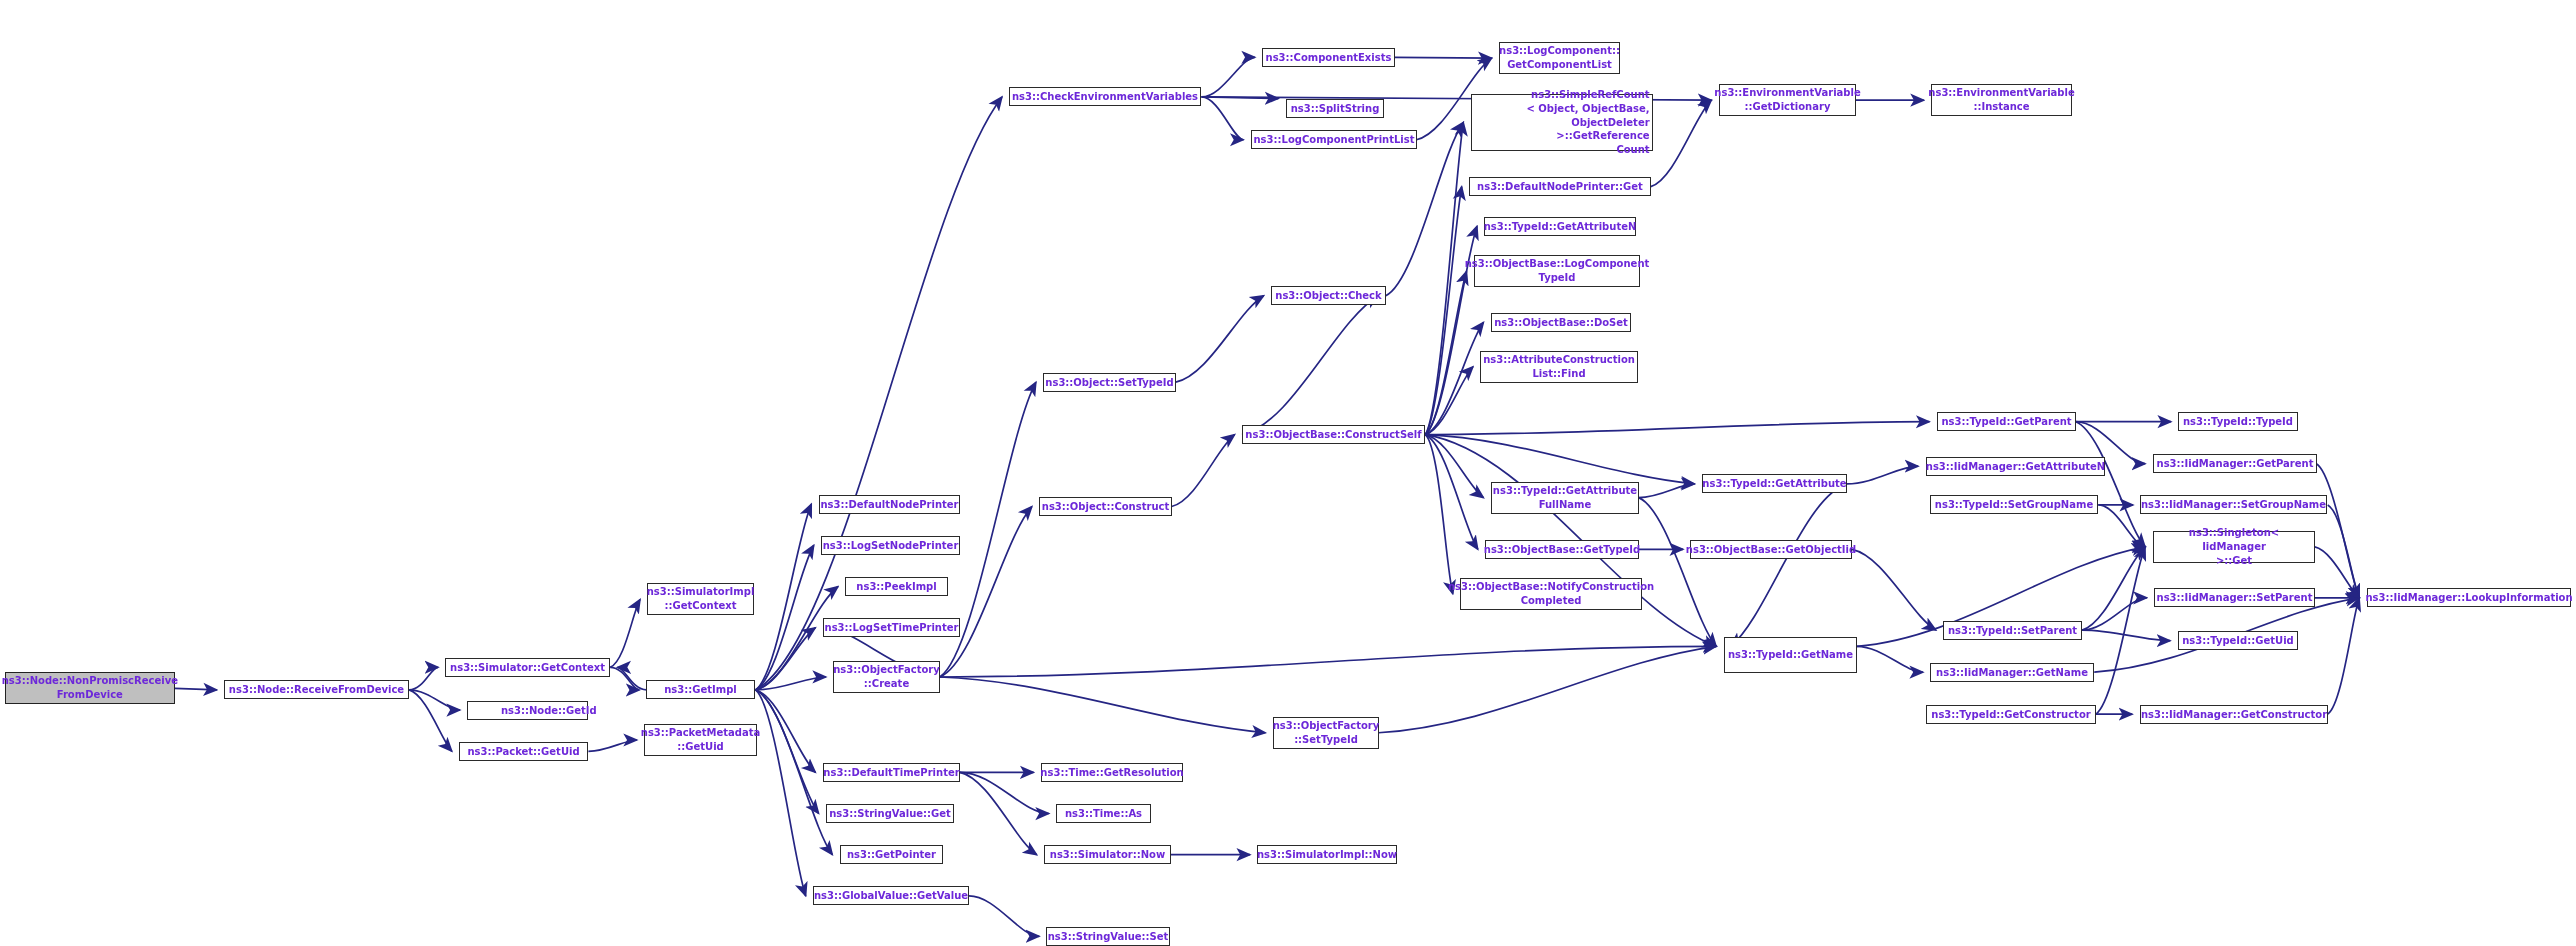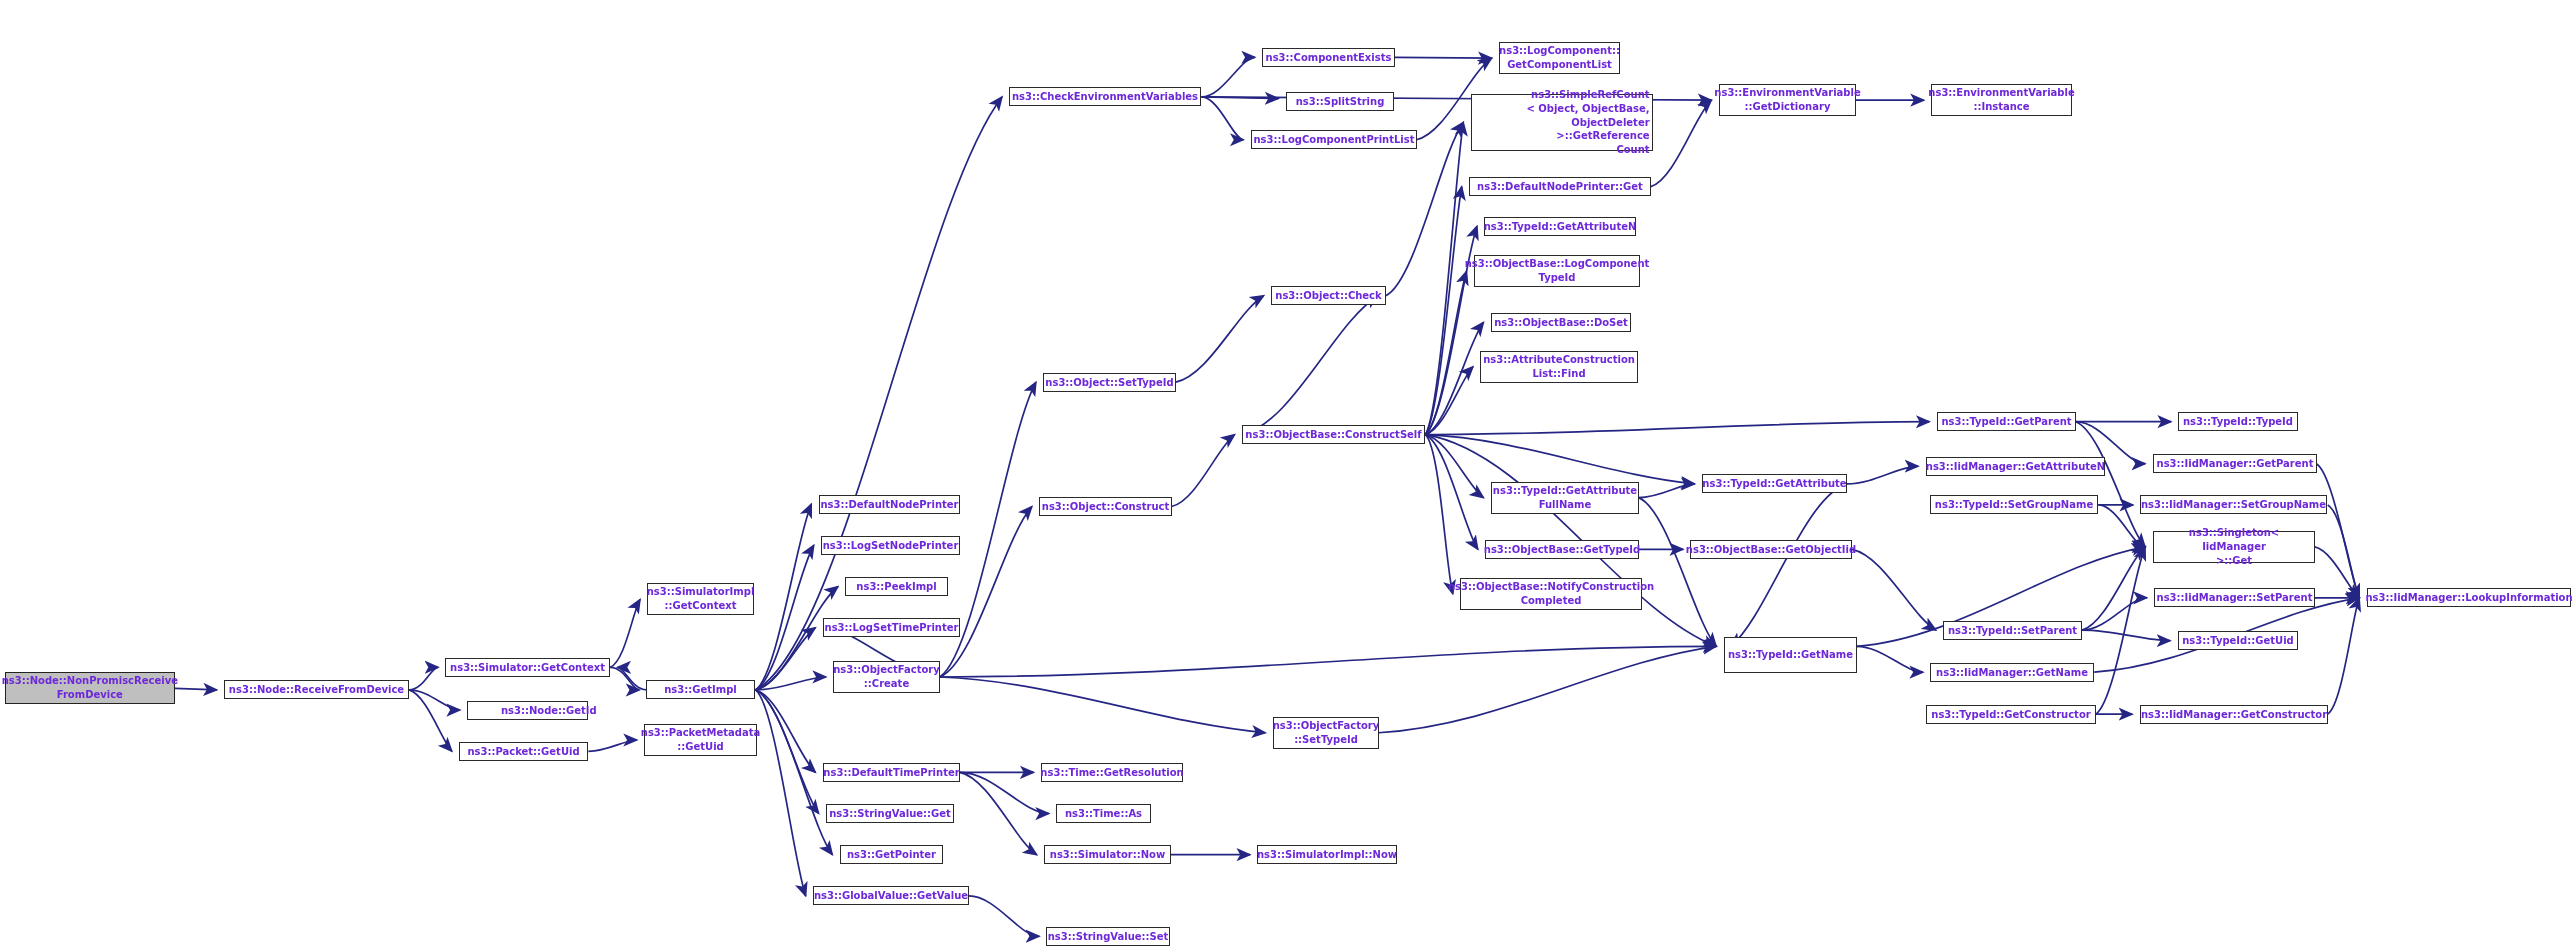--- a/index.html
+++ b/index.html
@@ -146,21 +146,21 @@
 ::Create</div>
       <div class="node" style="left: 823px; top: 763px; width: 137px; height: 19.4px;">ns3::DefaultTimePrinter</div>
       <div class="node" style="left: 826px; top: 804px; width: 128px; height: 19.4px;">ns3::StringValue::Get</div>
       <div class="node" style="left: 840px; top: 845px; width: 103px; height: 19.4px;">ns3::GetPointer</div>
       <div class="node" style="left: 813px; top: 886px; width: 156px; height: 19.4px;">ns3::GlobalValue::GetValue</div>
       <div class="node" style="left: 1009px; top: 87px; width: 192px; height: 19.4px;">ns3::CheckEnvironmentVariables</div>
       <div class="node" style="left: 1043px; top: 373px; width: 133px; height: 19.4px;">ns3::Object::SetTypeId</div>
       <div class="node" style="left: 1039px; top: 497px; width: 133px; height: 19.4px;">ns3::Object::Construct</div>
       <div class="node" style="left: 1271px; top: 286px; width: 115px; height: 19.4px;">ns3::Object::Check</div>
       <div class="node" style="left: 1262px; top: 48px; width: 133px; height: 19.4px;">ns3::ComponentExists</div>
-      <div class="node" style="left: 1286px; top: 92px; width: 108px; height: 19.4px;">ns3::SplitString</div>
+      <div class="node" style="left: 1286px; top: 99px; width: 98px; height: 19.4px;">ns3::SplitString</div>
       <div class="node" style="left: 1251px; top: 130px; width: 166px; height: 19.4px;">ns3::LogComponentPrintList</div>
       <div class="node" style="left: 1041px; top: 763px; width: 142px; height: 19.4px;">ns3::Time::GetResolution</div>
       <div class="node" style="left: 1056px; top: 804px; width: 95px; height: 19.4px;">ns3::Time::As</div>
       <div class="node" style="left: 1044px; top: 845px; width: 127px; height: 19.4px;">ns3::Simulator::Now</div>
       <div class="node" style="left: 1046px; top: 927px; width: 124px; height: 19.4px;">ns3::StringValue::Set</div>
       <div class="node" style="left: 1242px; top: 425px; width: 183px; height: 19.4px;">ns3::ObjectBase::ConstructSelf</div>
       <div class="node" style="left: 1273px; top: 717px; width: 106px; height: 32px;">ns3::ObjectFactory
 ::SetTypeId</div>
       <div class="node" style="left: 1257px; top: 845px; width: 140px; height: 19.4px;">ns3::SimulatorImpl::Now</div>
       <div class="node" style="left: 1499px; top: 42px; width: 121px; height: 32px;">ns3::LogComponent::

